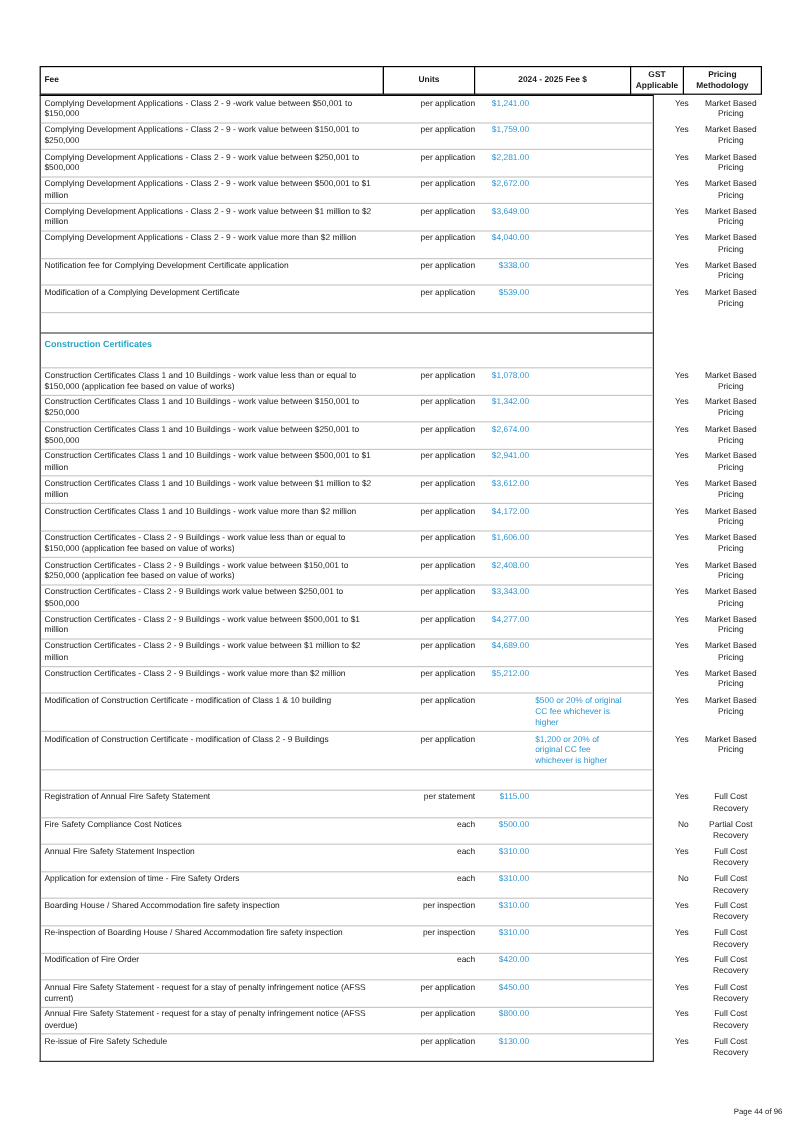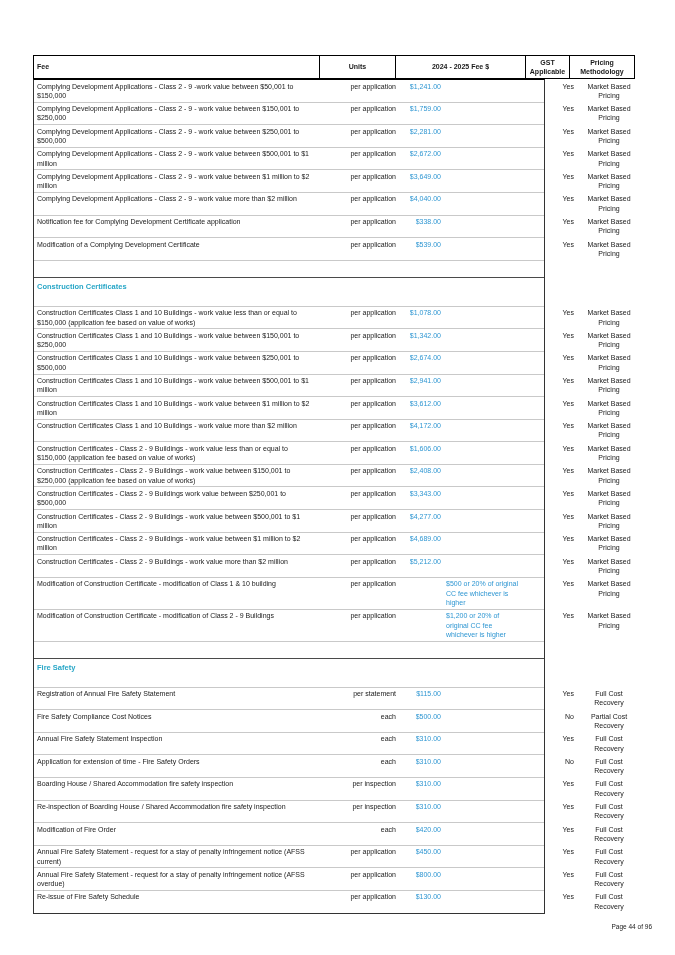--- a/index.html
+++ b/index.html
@@ -212,21 +212,20 @@
         <div class="cell c-method">Market Based Pricing</div>
       </div>
       <div class="row">
         <div class="cell c-fee">Modification of Construction Certificate - modification of Class 2 - 9 Buildings</div>
         <div class="cell c-units">per application</div>
         <div class="cell c-amount long">$1,200 or 20% of original CC fee whichever is higher</div>
         <div class="cell c-gst">Yes</div>
         <div class="cell c-method">Market Based Pricing</div>
       </div>
       <div class="gap-row"></div>
-      <div class="heading-row"><span class="heading-text">Fire Safety</span></div>
       <div class="row after-heading">
         <div class="cell c-fee">Registration of Annual Fire Safety Statement</div>
         <div class="cell c-units">per statement</div>
         <div class="cell c-amount">$115.00</div>
         <div class="cell c-gst">Yes</div>
         <div class="cell c-method">Full Cost Recovery</div>
       </div>
       <div class="row">
         <div class="cell c-fee">Fire Safety Compliance Cost Notices</div>
         <div class="cell c-units">each</div>

